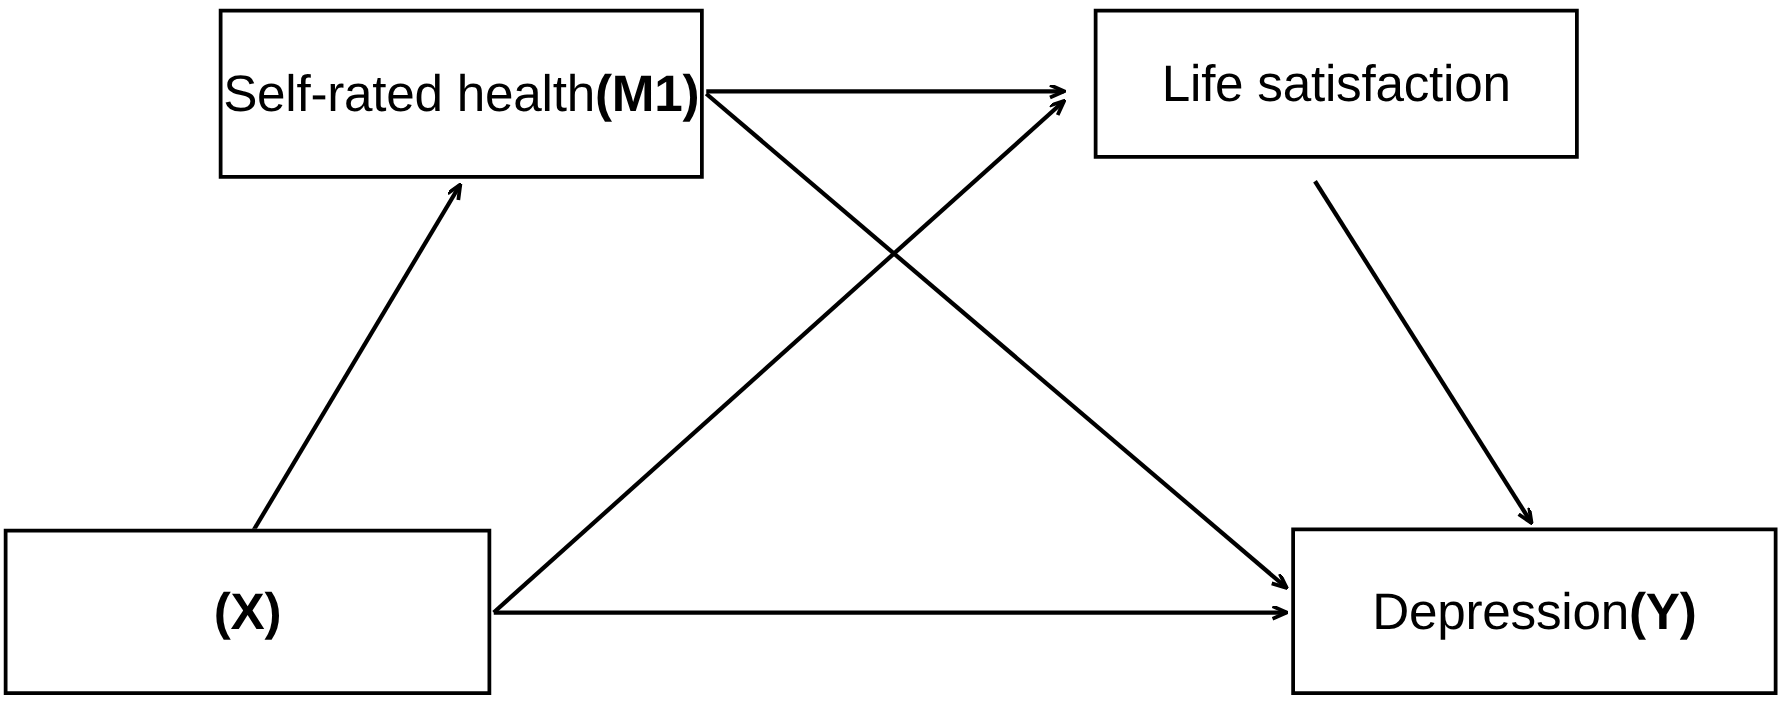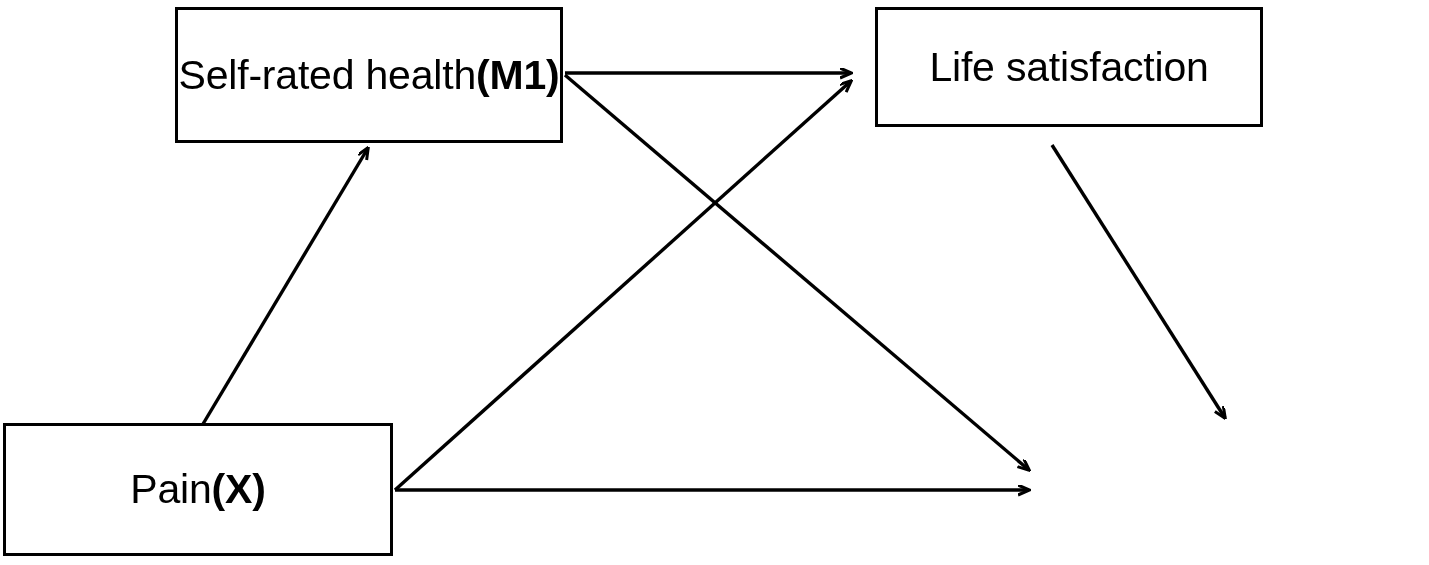--- a/index.html
+++ b/index.html
@@ -83,18 +83,21 @@
   <div id="node-m1" class="node-box">
     <div class="node-title">Self-rated health</div>
     <div class="node-code">(M1)</div>
   </div>
 
   <div id="node-m2" class="node-box">
     <div class="node-title">Life satisfaction</div>
   </div>
 
   <div id="node-x" class="node-box">
-    <div class="node-title">Pain</div>
     <div class="node-code">(X)</div>
   </div>
 
+  <div id="node-y" class="node-box">
+    <div class="node-title">Depression</div>
+    <div class="node-code">(Y)</div>
+  </div>
 
 </div>
 
 </body></html>

